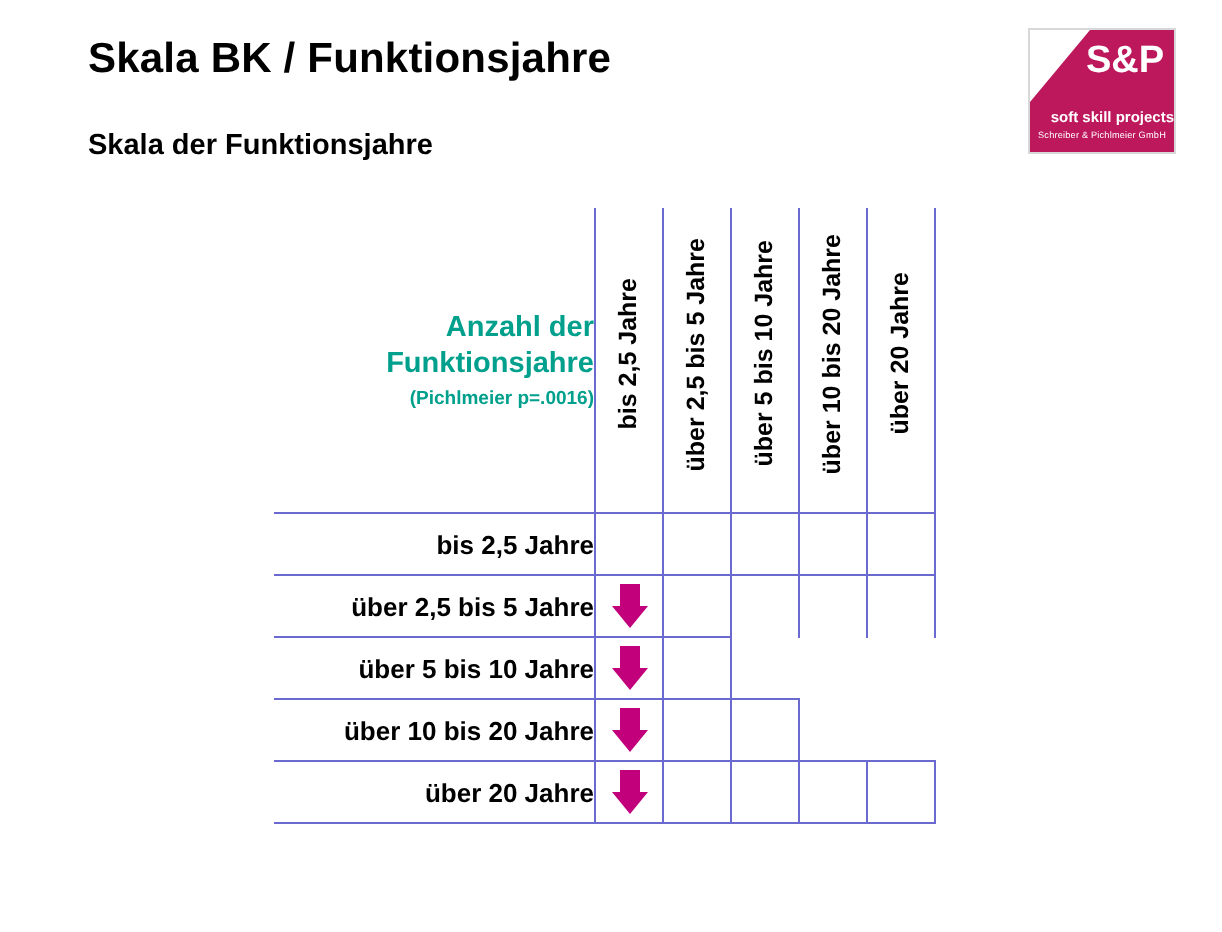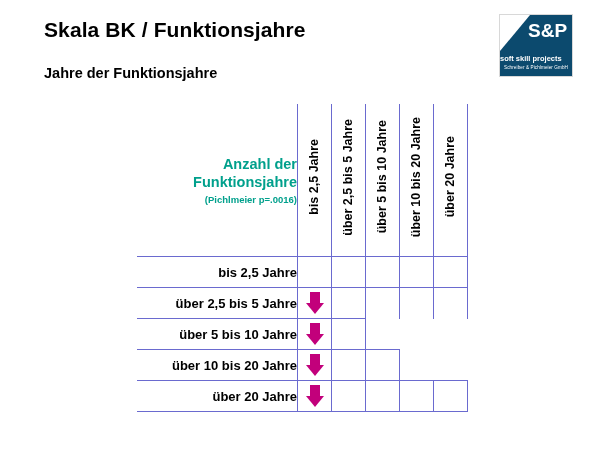--- a/index.html
+++ b/index.html
@@ -34,25 +34,25 @@
   #subtitle {
     font-size: 14.5px;
     font-weight: bold;
     line-height: 1.25;
     margin: 0;
   }
 
   
   #logo {
     position: absolute;
-    left: 499px;
+    left: 514px;
     top: 14px;
     width: 72px;
     height: 61px;
-    background: #0c4a6e;
+    background: #be185d;
     border: 1px solid #d8d8d8;
   }
   #logo-inner {
     position: relative;
     width: 100%;
     height: 100%;
   }
   #logo-white-wedge {
     position: absolute;
     left: 0;
@@ -69,21 +69,21 @@
     font-size: 19px;
     font-weight: bold;
     color: #ffffff;
     line-height: 1;
   }
   #logo-tagline {
     position: absolute;
     left: 0;
     right: 0;
     top: 40px;
-    text-align: left;
+    text-align: right;
     font-size: 7.5px;
     font-weight: bold;
     color: #ffffff;
     line-height: 1;
   }
   #logo-sub {
     position: absolute;
     left: 0;
     right: 0;
     top: 50px;
@@ -214,21 +214,21 @@
     border-top: 11px solid #c2007b;
   }
 </style>
 </head>
 <body>
 
 <div id="header">
   <div id="title">Skala BK / Funktionsjahre</div>
   <div id="subtitle">
     <br>
-    <span>Jahre der Funktionsjahre</span>
+    <span>Skala der Funktionsjahre</span>
   </div>
 </div>
 
 <div id="logo">
   <div id="logo-inner">
     <div id="logo-white-wedge"></div>
     <div id="logo-sp">S&amp;P</div>
     <div id="logo-tagline">soft skill projects</div>
     <div id="logo-sub">Schreiber &amp; Pichlmeier GmbH</div>
   </div>

